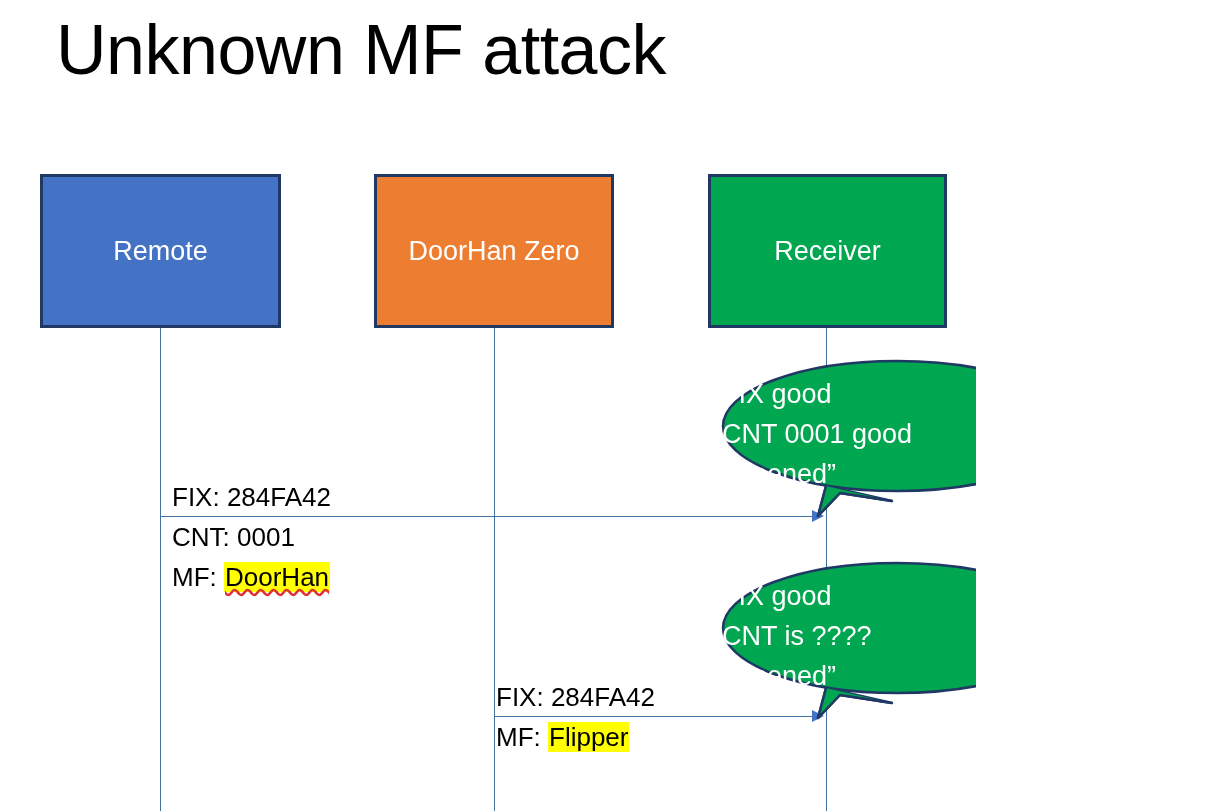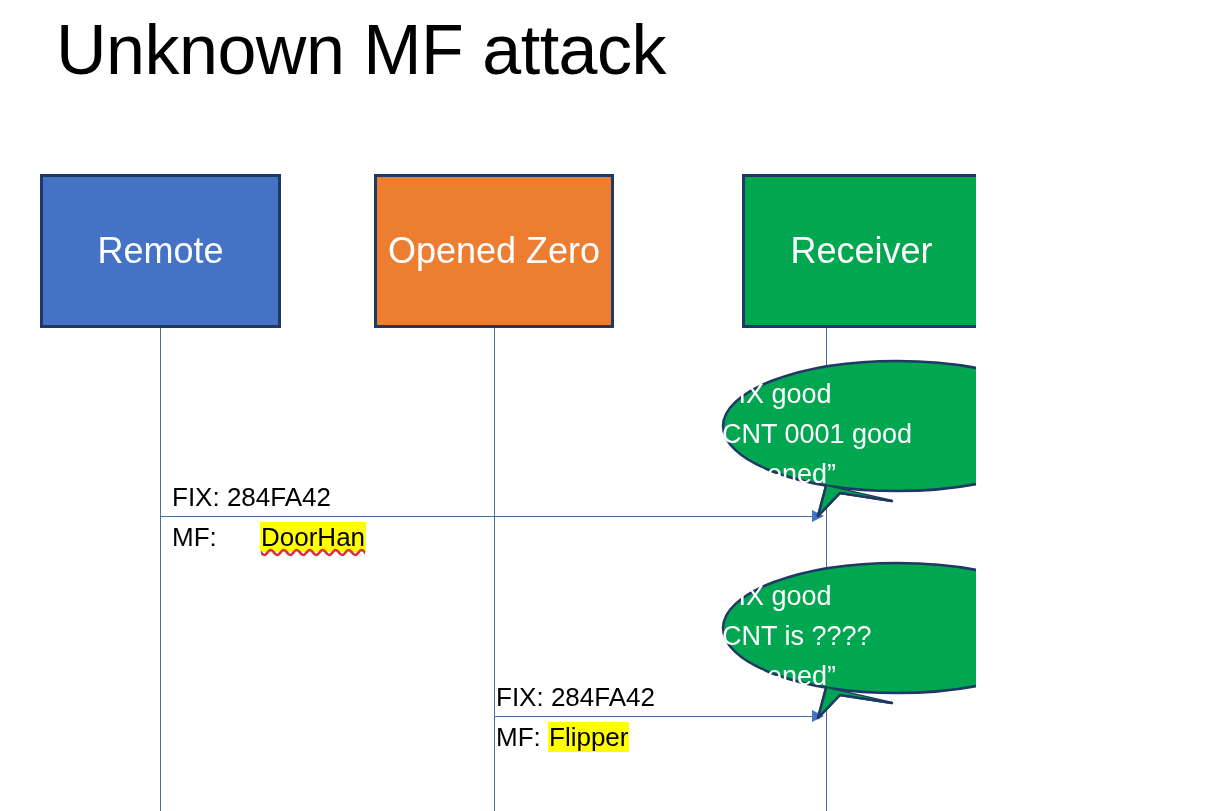--- a/index.html
+++ b/index.html
@@ -50,26 +50,26 @@
   .actor-box {
     position: absolute;
     top: 174px;
     height: 154px;
     border: 3px solid #1F3864;
     box-sizing: border-box;
     display: flex;
     align-items: center;
     justify-content: center;
     color: #ffffff;
-    font-size: 36px;
+    font-size: 27px;
     font-weight: 400;
   }
   #box-remote  { left: 40px;  width: 241px; background: #4472C4; }
   #box-flipper { left: 374px; width: 240px; background: #ED7D31; }
-  #box-receiver{ left: 708px; width: 239px; background: #00A650; margin-left: 34px; }
+  #box-receiver{ left: 708px; width: 239px; background: #00A650; }
 
   
   .arrow-line {
     position: absolute;
     height: 1px;
     background: #41719C;
   }
   .arrow-head {
     position: absolute;
     width: 0;
@@ -95,21 +95,20 @@
   #msg2-label { left: 496px; top: 677px; }
 
   .hl {
     background: #FFFF00;
     padding: 0 1px;
   }
   .sp {
     text-decoration: underline wavy #E03030;
     text-decoration-skip-ink: none;
     text-underline-offset: 2px;
-    margin-left: 36px;
   }
 
   
   .bubble {
     position: absolute;
     width: 350px;
     height: 158px;
   }
   #bubble1 { left: 722px; top: 360px; }
   #bubble2 { left: 722px; top: 562px; }
@@ -136,32 +135,33 @@
 
   <div class="lifeline" id="lifeline-remote"></div>
   <div class="lifeline" id="lifeline-flipper"></div>
   <div class="lifeline" id="lifeline-receiver"></div>
 
   <div class="actor-box" id="box-remote">
     <span>Remote</span>
   </div>
 
   <div class="actor-box" id="box-flipper">
-    <span>Opened Zero</span>
+    <span>DoorHan Zero</span>
   </div>
 
   <div class="actor-box" id="box-receiver">
     <span>Receiver</span>
   </div>
 
   <div class="arrow-line" id="arrow1-line"></div>
   <div class="arrow-head" id="arrow1-head"></div>
 
   <div class="msg-label" id="msg1-label">
     <div>FIX: 284FA42</div>
+    <div>CNT: 0001</div>
     <div><span>MF: </span><span class="hl sp">DoorHan</span></div>
   </div>
 
   <div class="arrow-line" id="arrow2-line"></div>
   <div class="arrow-head" id="arrow2-head"></div>
 
   <div class="msg-label" id="msg2-label">
     <div>FIX: 284FA42</div>
     <div><span>MF: </span><span class="hl">Flipper</span></div>
   </div>

